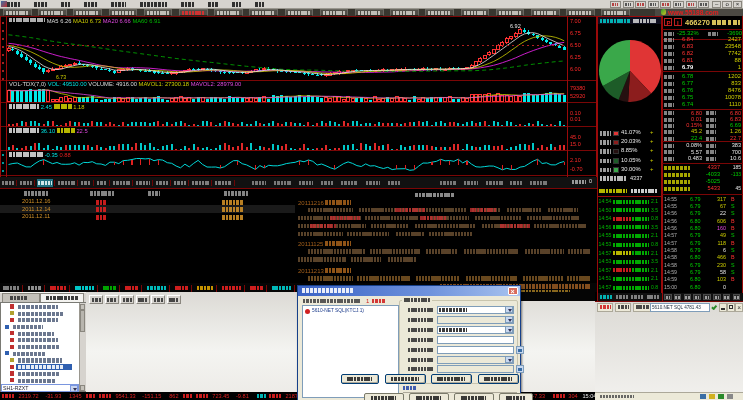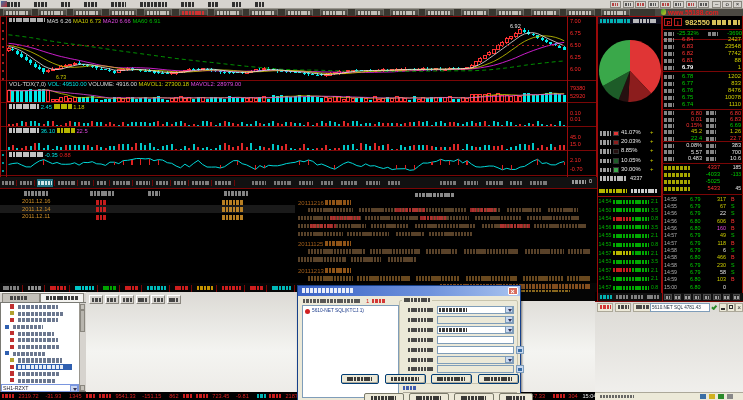--- a/index.html
+++ b/index.html
@@ -1014,21 +1014,21 @@
     <div style="position:absolute;left:597px;top:293px;width:65px;height:8px;background:#101010;border-left:1px solid #9a0a0a"></div>
     <div style="position:absolute;left:600px;top:295px;width:12px;height:4.2px;background:repeating-linear-gradient(90deg,#00c8c8 0 2.5px,transparent 2.5px 3.4px);opacity:0.88"></div>
     <div style="position:absolute;left:615.5px;top:295px;width:12px;height:4.2px;background:repeating-linear-gradient(90deg,#909090 0 2.5px,transparent 2.5px 3.4px);opacity:0.88"></div>
     <div style="position:absolute;left:631.0px;top:295px;width:12px;height:4.2px;background:repeating-linear-gradient(90deg,#909090 0 2.5px,transparent 2.5px 3.4px);opacity:0.88"></div>
     <div style="position:absolute;left:646.5px;top:295px;width:12px;height:4.2px;background:repeating-linear-gradient(90deg,#909090 0 2.5px,transparent 2.5px 3.4px);opacity:0.88"></div>
     <div style="position:absolute;left:662px;top:16px;width:81px;height:285px;background:#000;border-left:1px solid #9a0a0a;border-right:1px solid #9a0a0a"></div>
     <div style="position:absolute;left:664px;top:18px;width:8px;height:8px;background:#000;border:1px solid #c02020"></div>
     <div style="position:absolute;left:666.5px;top:19.5px;font-size:6px;line-height:6px;color:#e02020;font-weight:700;white-space:nowrap;">P</div>
     <div style="position:absolute;left:674px;top:18px;width:8px;height:8px;background:#000;border:1px solid #c02020"></div>
     <div style="position:absolute;left:677px;top:19.5px;font-size:6px;line-height:6px;color:#e02020;font-weight:700;white-space:nowrap;">I</div>
-    <div style="position:absolute;left:685px;top:19px;font-size:7.5px;line-height:7.5px;color:#e8d060;font-weight:700;white-space:nowrap;">982550</div>
+    <div style="position:absolute;left:685px;top:19px;font-size:7.5px;line-height:7.5px;color:#e8d060;font-weight:700;white-space:nowrap;">466270</div>
     <div style="position:absolute;left:712px;top:19.5px;width:28px;height:5.8px;background:repeating-linear-gradient(90deg,#e8d060 0 3.8px,transparent 3.8px 5.2px);opacity:0.92"></div>
     <div style="position:absolute;left:662px;top:28.5px;width:81px;height:1px;background:#7a0606"></div>
     <div style="position:absolute;left:664px;top:31.5px;width:9.5px;height:4.4px;background:repeating-linear-gradient(90deg,#9a9a9a 0 3.4px,transparent 3.4px 4.4px);opacity:0.85"></div>
     <div style="position:absolute;left:677px;top:31px;font-size:5.8px;line-height:5.8px;color:#00d000;font-weight:400;white-space:nowrap;">-25.32%</div>
     <div style="position:absolute;left:708px;top:31.5px;width:9.5px;height:4.4px;background:repeating-linear-gradient(90deg,#9a9a9a 0 3.4px,transparent 3.4px 4.4px);opacity:0.85"></div>
     <div style="position:absolute;left:714px;top:31px;width:28px;text-align:right;font-size:5.8px;line-height:5.8px;color:#00d000;font-weight:400;white-space:nowrap">-3690</div>
     <div style="position:absolute;left:662px;top:38.5px;width:81px;height:1px;background:#7a0606"></div>
     <div style="position:absolute;left:664px;top:37.8px;width:9.5px;height:4.4px;background:repeating-linear-gradient(90deg,#9a9a9a 0 3.4px,transparent 3.4px 4.4px);opacity:0.85"></div>
     <div style="position:absolute;left:682px;top:37px;font-size:5.8px;line-height:5.8px;color:#ff3232;font-weight:400;white-space:nowrap;">6.84</div>
     <div style="position:absolute;left:708px;top:37px;width:33px;text-align:right;font-size:5.8px;line-height:5.8px;color:#cfcf00;font-weight:400;white-space:nowrap">2427</div>

